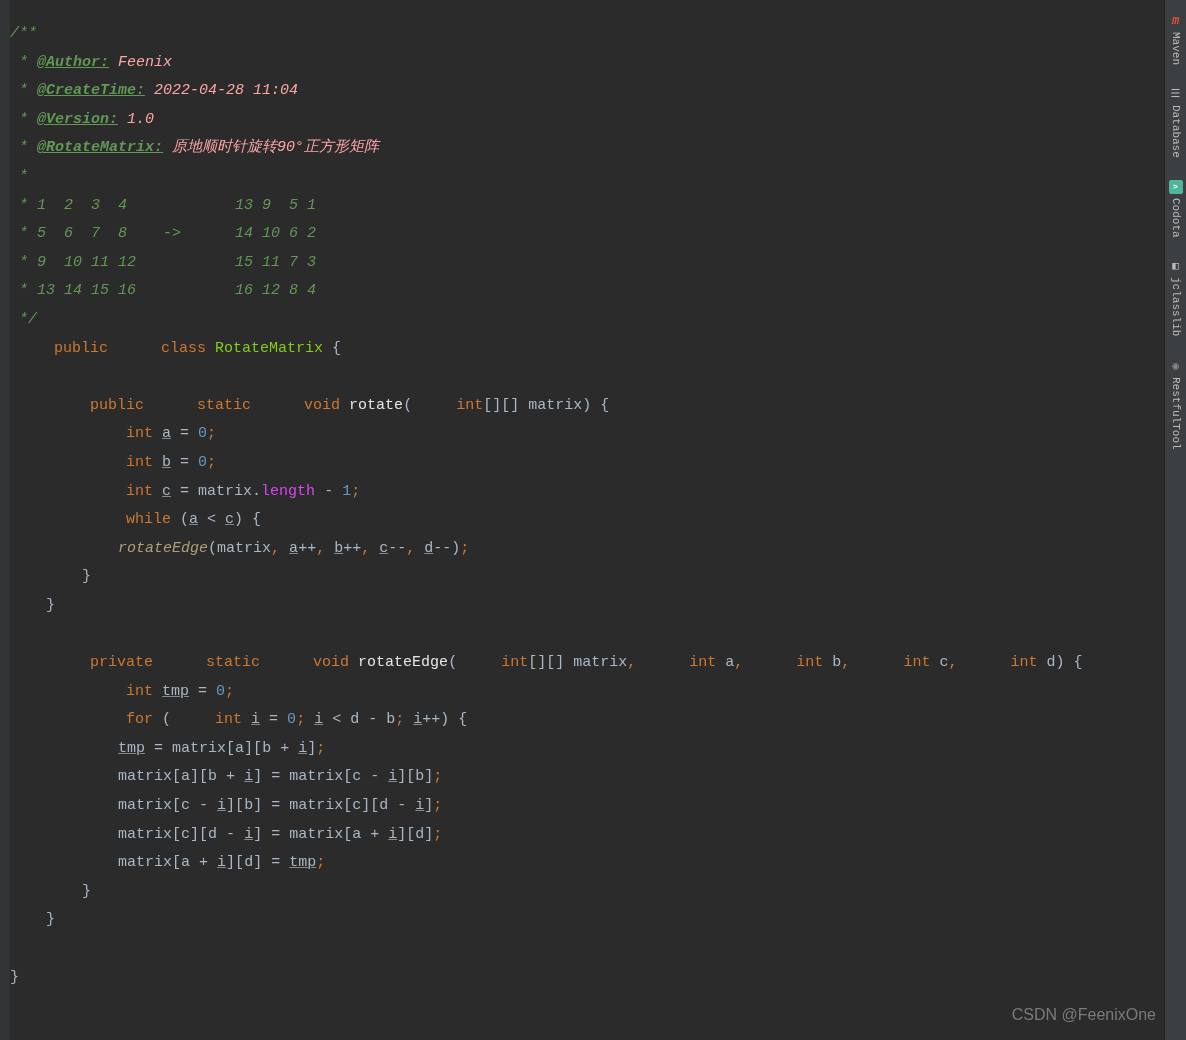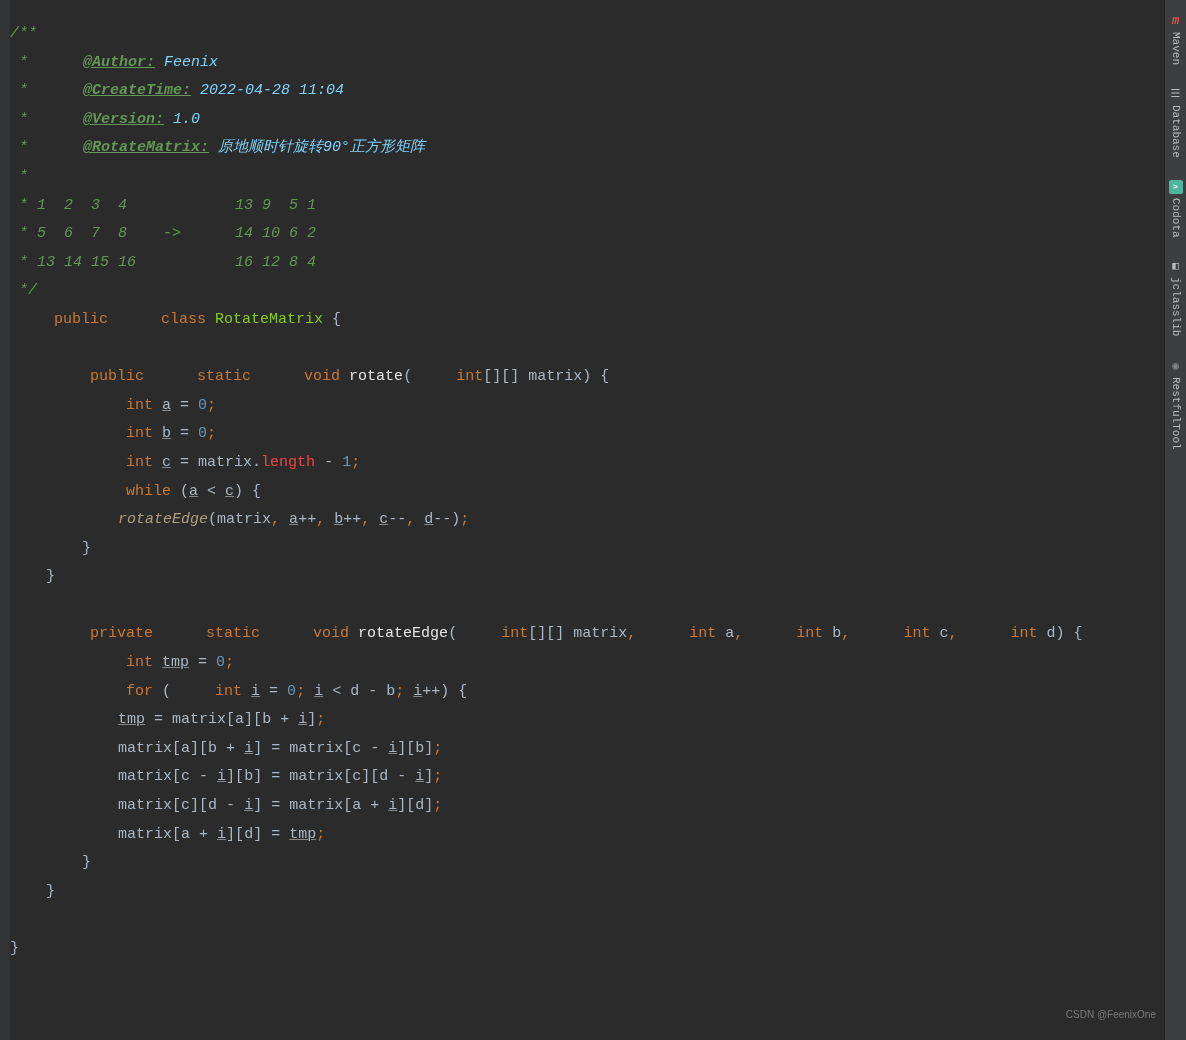--- a/index.html
+++ b/index.html
@@ -26,28 +26,28 @@
 .code-area {
   flex: 1;
   padding: 20px 0 0 0;
   position: relative;
 }
 .line {
   white-space: pre;
   height: 28.6px;
 }
 .comment-block { color: #629755; font-style: italic; }
-.doc-tag { color: #629755; font-style: italic; font-weight: bold; text-decoration: underline; margin-left: 46px; }
-.doc-value { color: #7dd3fc; font-style: italic; }
+.doc-tag { color: #629755; font-style: italic; font-weight: bold; text-decoration: underline; }
+.doc-value { color: #fca5a5; font-style: italic; }
 .keyword { color: #cc7832; margin-left: 44px; }
 .class-name { color: #84cc16; }
 .method-decl { color: #e5e5e5; }
 .method-call { color: #b09d79; font-style: italic; }
 .number { color: #6897bb; }
-.field { color: #ef4444; text-align: center; }
+.field { color: #d946ef; text-align: center; }
 .paren { color: #a9b7c6; }
 .semi { color: #cc7832; }
 .brace { color: #a9b7c6; }
 .var-underline { text-decoration: underline; text-decoration-color: #888; text-decoration-thickness: 1px; }
 
 .sidebar-right {
   width: 22px;
   background: #3c3f41;
   border-left: 1px solid #232323;
   display: flex;
@@ -80,39 +80,40 @@
 .tool-icon.db { color: #bbb; }
 .tool-icon.codota { background: #4fb59c; border-radius: 2px; color: #fff; font-size: 8px; font-weight: bold; }
 .tool-icon.jclass { color: #bbb; }
 .tool-icon.restful { color: #888; }
 
 .watermark {
   position: absolute;
   right: 30px;
   bottom: 10px;
   color: #7a7a7a;
-  font-size: 10px;
+  font-size: 16px;
   font-family: sans-serif;
 }
 </style>
 </head>
 <body>
 
 <div class="editor-area">
   <div class="gutter"></div>
   <div class="code-area">
 
 <div class="line"><span class="comment-block">/**</span></div>
 <div class="line"><span class="comment-block"> * </span><span class="doc-tag">@Author:</span><span class="doc-value"> </span><span class="doc-value">Feenix</span></div>
 <div class="line"><span class="comment-block"> * </span><span class="doc-tag">@CreateTime:</span><span class="doc-value"> </span><span class="doc-value">2022-04-28 11:04</span></div>
 <div class="line"><span class="comment-block"> * </span><span class="doc-tag">@Version:</span><span class="doc-value"> </span><span class="doc-value">1.0</span></div>
 <div class="line"><span class="comment-block"> * </span><span class="doc-tag">@RotateMatrix:</span><span class="doc-value"> </span><span class="doc-value">原地顺时针旋转90°正方形矩阵</span></div>
 <div class="line"><span class="comment-block"> *</span></div>
 <div class="line"><span class="comment-block"> * 1  2  3  4            13 9  5 1</span></div>
 <div class="line"><span class="comment-block"> * 5  6  7  8    -&gt;      14 10 6 2</span></div>
+<div class="line"><span class="comment-block"> * 9  10 11 12           15 11 7 3</span></div>
 <div class="line"><span class="comment-block"> * 13 14 15 16           16 12 8 4</span></div>
 <div class="line"><span class="comment-block"> */</span></div>
 
 <div class="line"><span class="keyword">public</span> <span class="keyword">class</span> <span class="class-name">RotateMatrix</span> <span class="brace">{</span></div>
 <div class="line"></div>
 <div class="line">    <span class="keyword">public</span> <span class="keyword">static</span> <span class="keyword">void</span> <span class="method-decl">rotate</span><span class="paren">(</span><span class="keyword">int</span><span class="paren">[][] </span><span>matrix</span><span class="paren">) {</span></div>
 <div class="line">        <span class="keyword">int</span> <span class="var-underline">a</span> = <span class="number">0</span><span class="semi">;</span></div>
 <div class="line">        <span class="keyword">int</span> <span class="var-underline">b</span> = <span class="number">0</span><span class="semi">;</span></div>
 <div class="line">        <span class="keyword">int</span> <span class="var-underline">c</span> = <span>matrix</span>.<span class="field">length</span> - <span class="number">1</span><span class="semi">;</span></div>
 <div class="line">        <span class="keyword">while</span> (<span class="var-underline">a</span> &lt; <span class="var-underline">c</span>) {</div>

